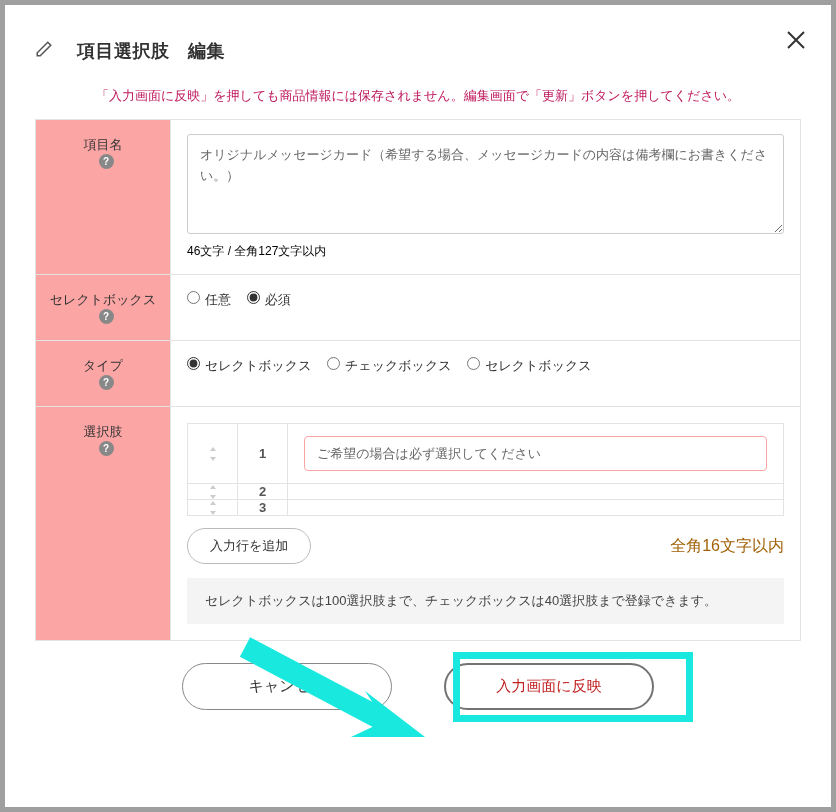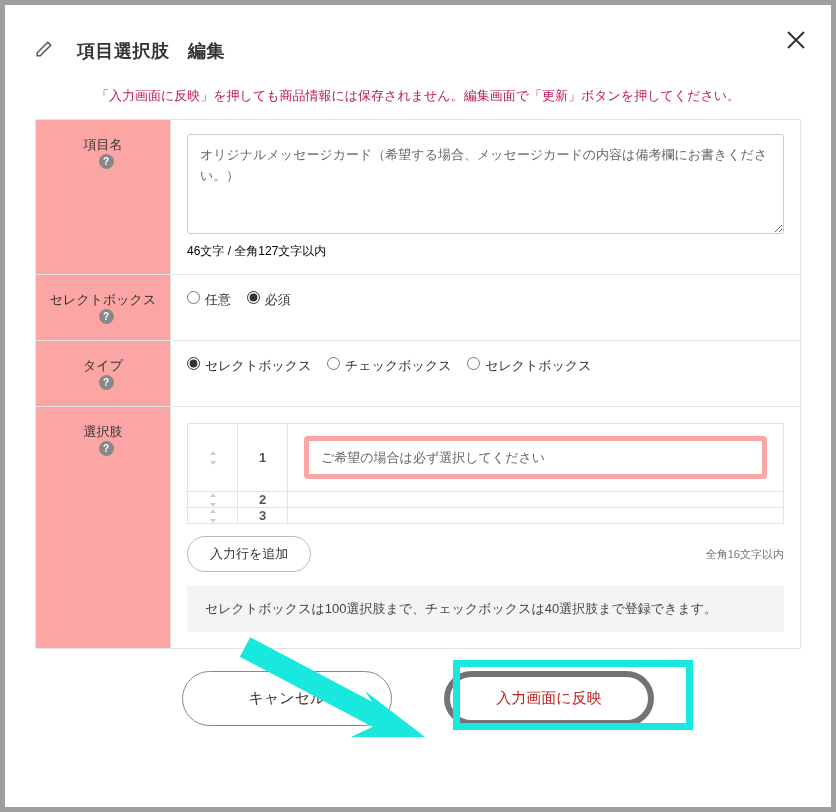--- a/index.html
+++ b/index.html
@@ -137,21 +137,21 @@
       display: flex;
       align-items: center;
       justify-content: center;
       font-size: 13px;
       font-weight: bold;
       color: #555;
     }
     .opt-input-cell { flex: 1; padding: 12px 16px; }
     .opt-input {
       width: 100%;
-      border: 5px solid #fca5a5;
+      border: 1px solid #fca5a5;
       border-radius: 4px;
       padding: 9px 12px;
       font-size: 13px;
       color: #666;
       font-family: inherit;
     }
     .below-row {
       display: flex;
       justify-content: space-between;
       align-items: center;
@@ -160,21 +160,21 @@
     .add-row-btn {
       border: 1px solid #bbb;
       background: #fff;
       border-radius: 999px;
       padding: 8px 22px;
       font-size: 13px;
       cursor: pointer;
       font-family: inherit;
       color: #333;
     }
-    .limit-text { font-size: 11px; color: #737373; }
+    .limit-text { font-size: 16px; color: #a16207; }
     .hint-bar {
       background: #f4f4f4;
       padding: 14px 18px;
       font-size: 13px;
       color: #444;
     }
     .footer {
       display: flex;
       justify-content: center;
       gap: 52px;
@@ -185,21 +185,21 @@
       border-radius: 999px;
       padding: 12px 0;
       width: 210px;
       font-size: 15px;
       cursor: pointer;
       font-family: inherit;
       text-align: center;
       background: #fff;
     }
     .btn-cancel { border: 1px solid #888; color: #333; }
-    .btn-primary { border: 6px solid #737373; color: #c02020; }
+    .btn-primary { border: 2px solid #737373; color: #c02020; }
     .highlight-box {
       position: absolute;
       border: 7px solid #19e8de;
       width: 240px;
       height: 70px;
       top: -11px;
       left: 418px;
       pointer-events: none;
     }
     

